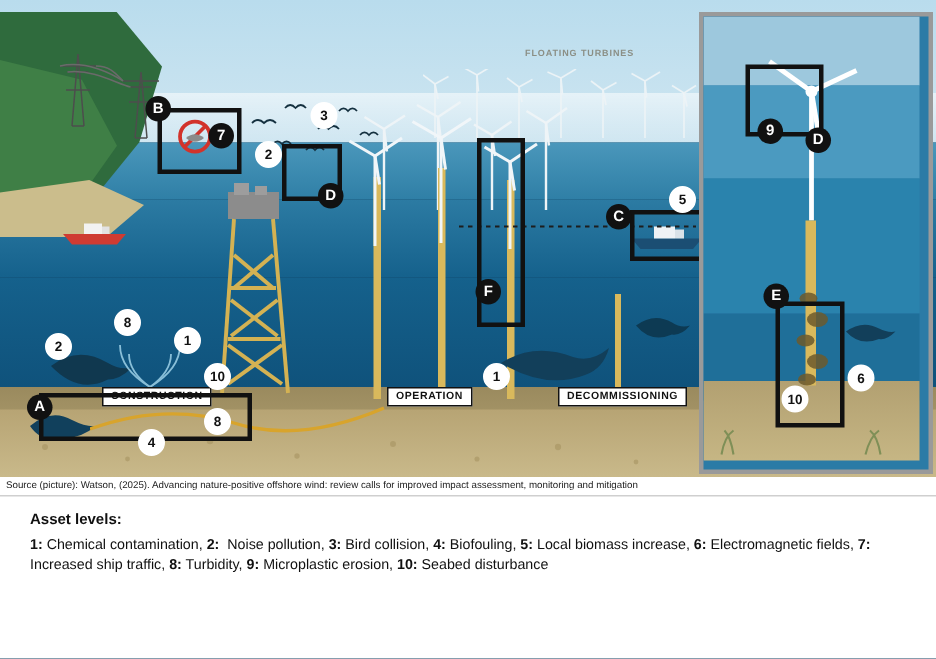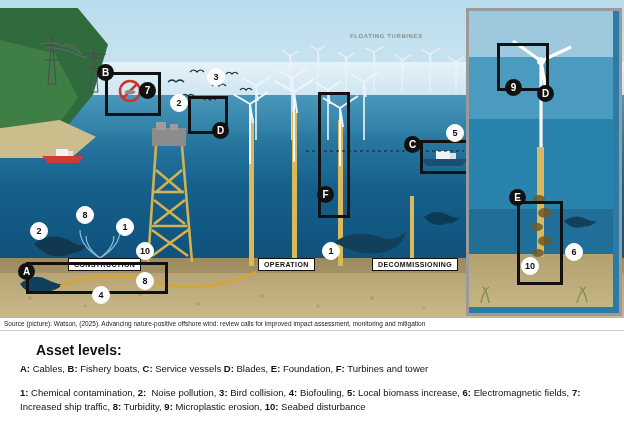--- a/index.html
+++ b/index.html
@@ -95,21 +95,21 @@
     position:absolute;left:4px;top:320px;width:616px;
     font-size:6.5px;color:#222;font-family:"Liberation Sans", sans-serif;
   }
   .divider{position:absolute;left:0;top:330px;width:624px;height:1px;background:#cfcfcf;}
 
   
   .legend{
     position:absolute;left:20px;top:340px;width:586px;
     font-size:9.5px;color:#111;line-height:1.45;
   }
-  .legend h4{margin:0 0 2px 16px;font-size:14px;}
+  .legend h4{margin:0 0 2px 0;font-size:10px;}
   .legend p{margin:0 0 10px 0;}
   b{font-weight:bold;}
 </style>
 </head>
 <body>
 
 <div class="page">
 
   <div class="illus">
 
@@ -416,20 +416,17 @@
     </div>
 
   </div>
 
   <div class="source">Source (picture): Watson, (2025). Advancing nature-positive offshore wind: review calls for improved impact assessment, monitoring and mitigation</div>
   <div class="divider"></div>
 
   <div class="legend">
     <h4>Asset levels:</h4>
     <p>
-      <b>A:</b><span> Cables, </span><b>B:</b><span> Fishery boats, </span><b>C:</b><span> Service vessels </span><b>D:</b><span> Blades, </span><b>E:</b><span> Foundation, </span><b>F:</b><span> Turbines and tower</span>
-    </p>
-    <p>
       <b>1:</b><span> Chemical contamination, </span><b>2:</b><span>&nbsp; Noise pollution, </span><b>3:</b><span> Bird collision, </span><b>4:</b><span> Biofouling, </span><b>5:</b><span> Local biomass increase, </span><b>6:</b><span> Electromagnetic fields, </span><b>7:</b><span> Increased ship traffic, </span><b>8:</b><span> Turbidity, </span><b>9:</b><span> Microplastic erosion, </span><b>10:</b><span> Seabed disturbance</span>
     </p>
   </div>
 
 </div>
 
 </body></html>

